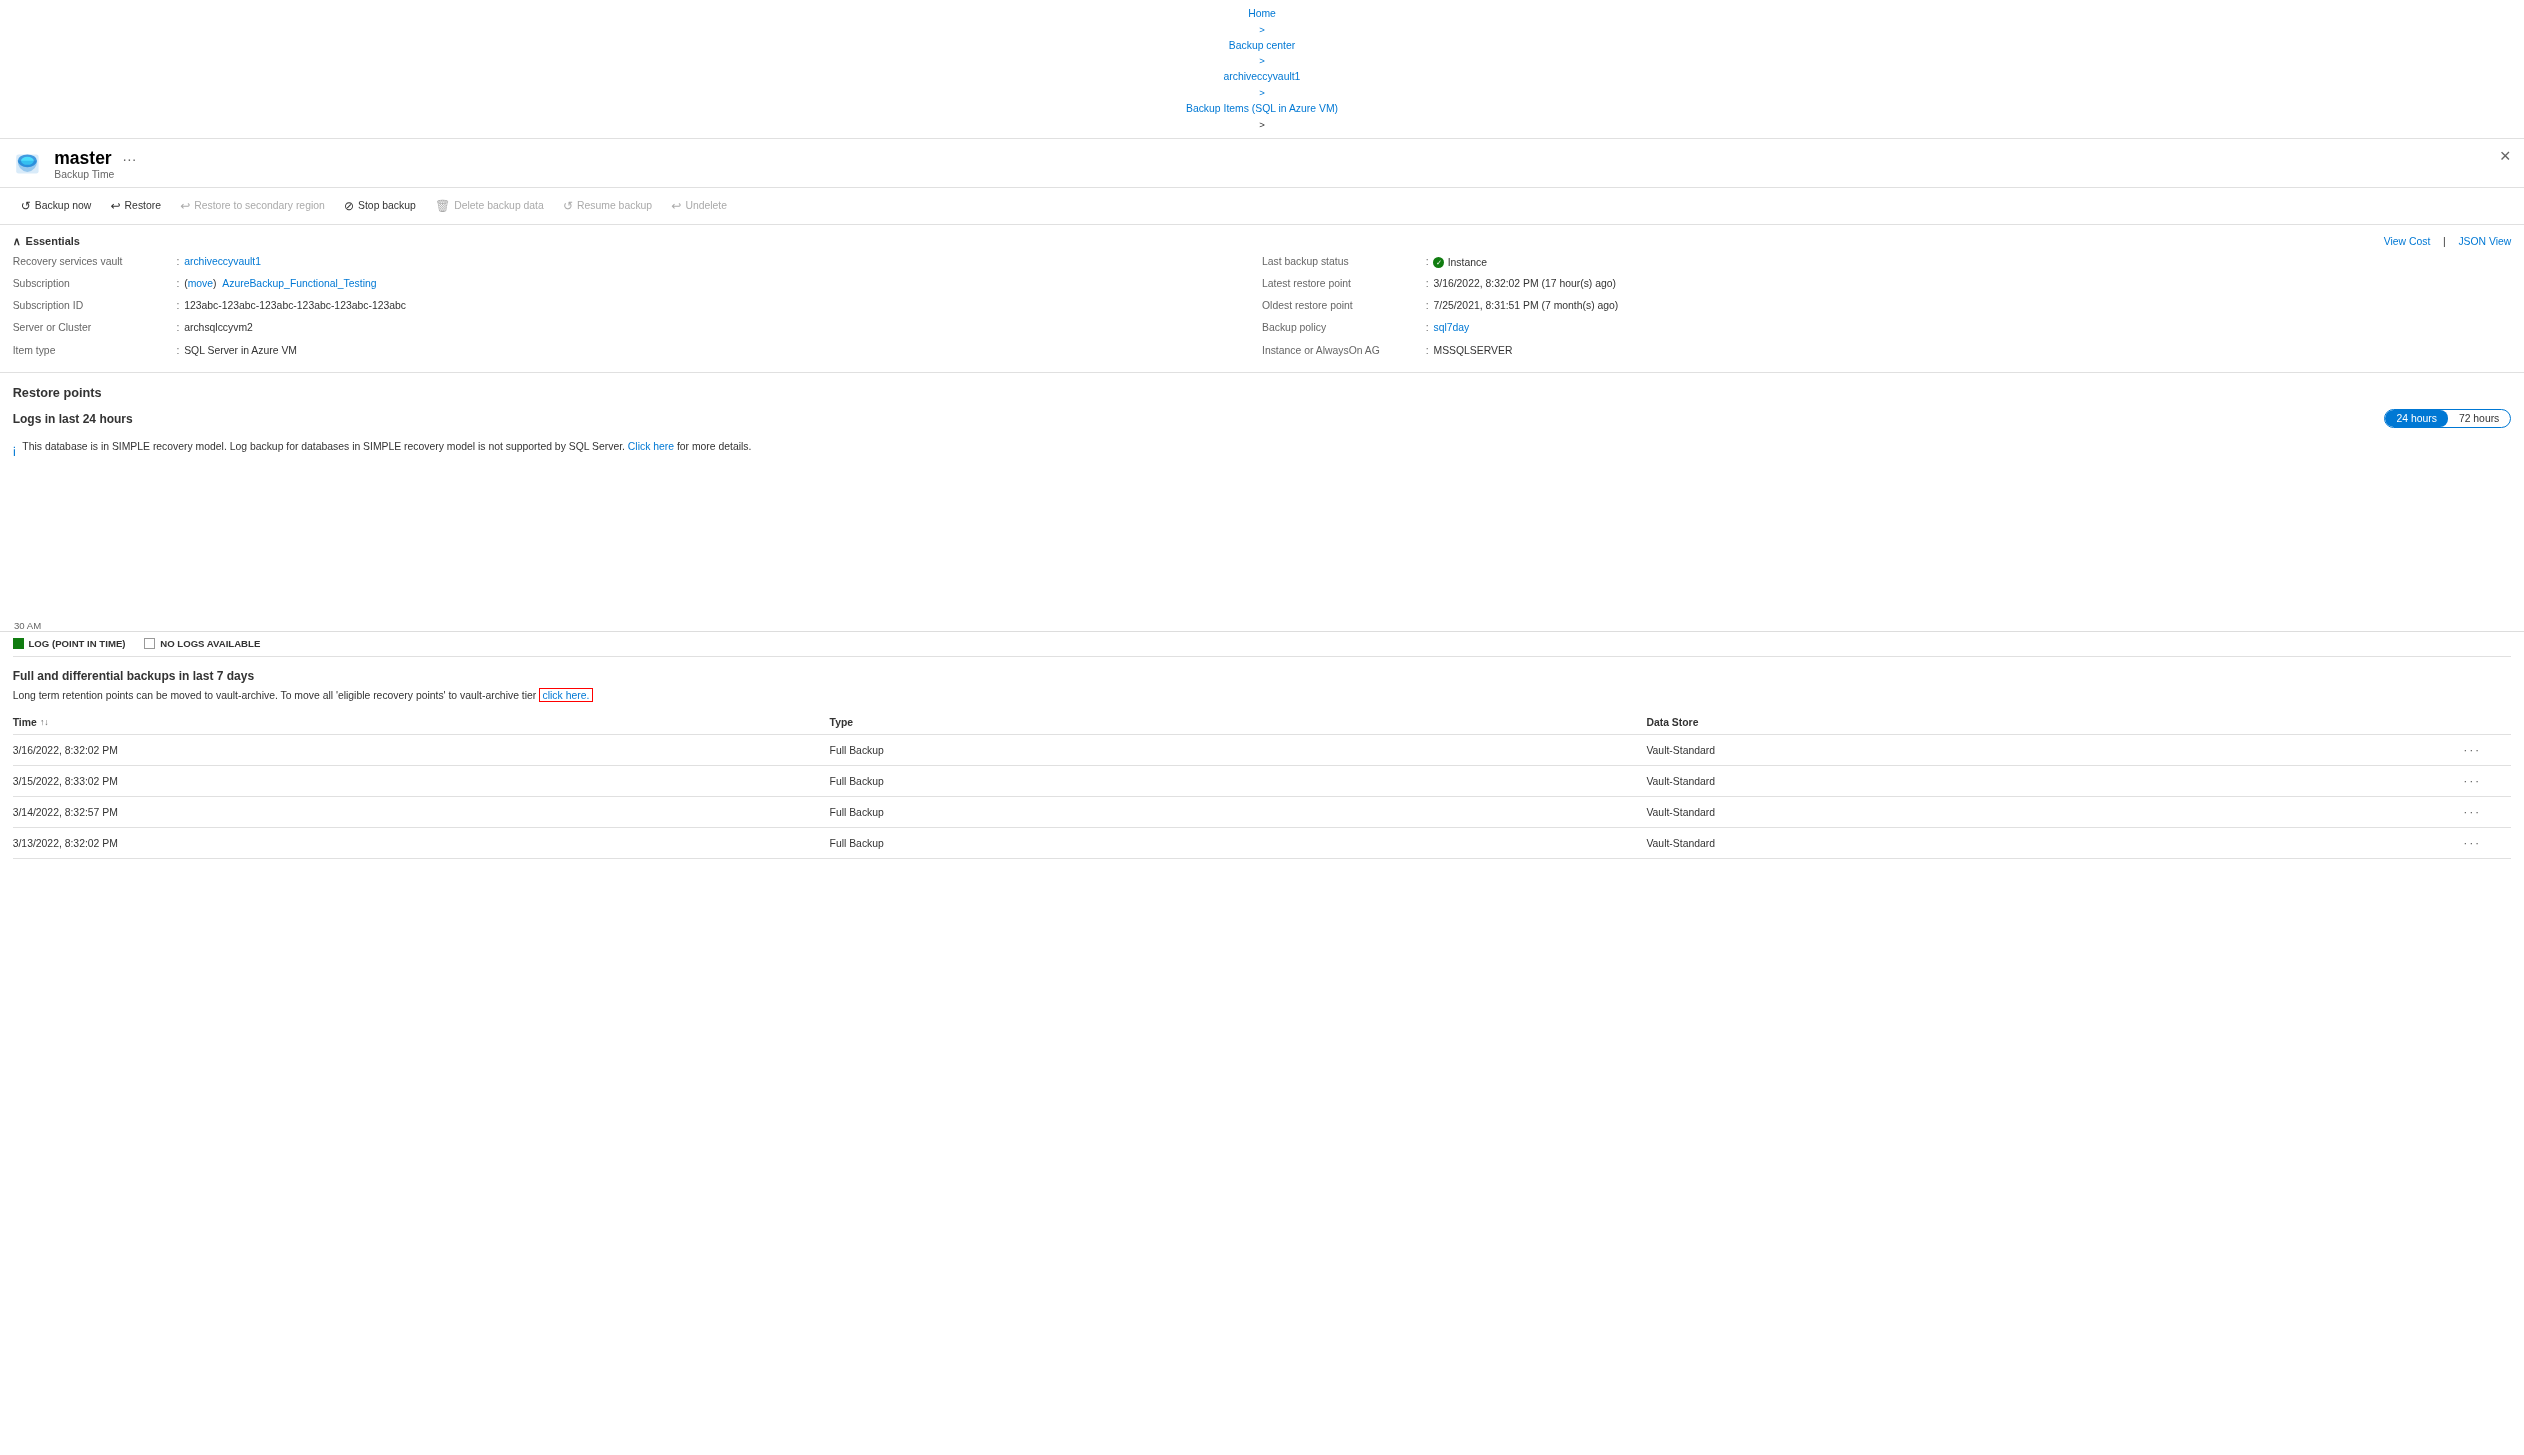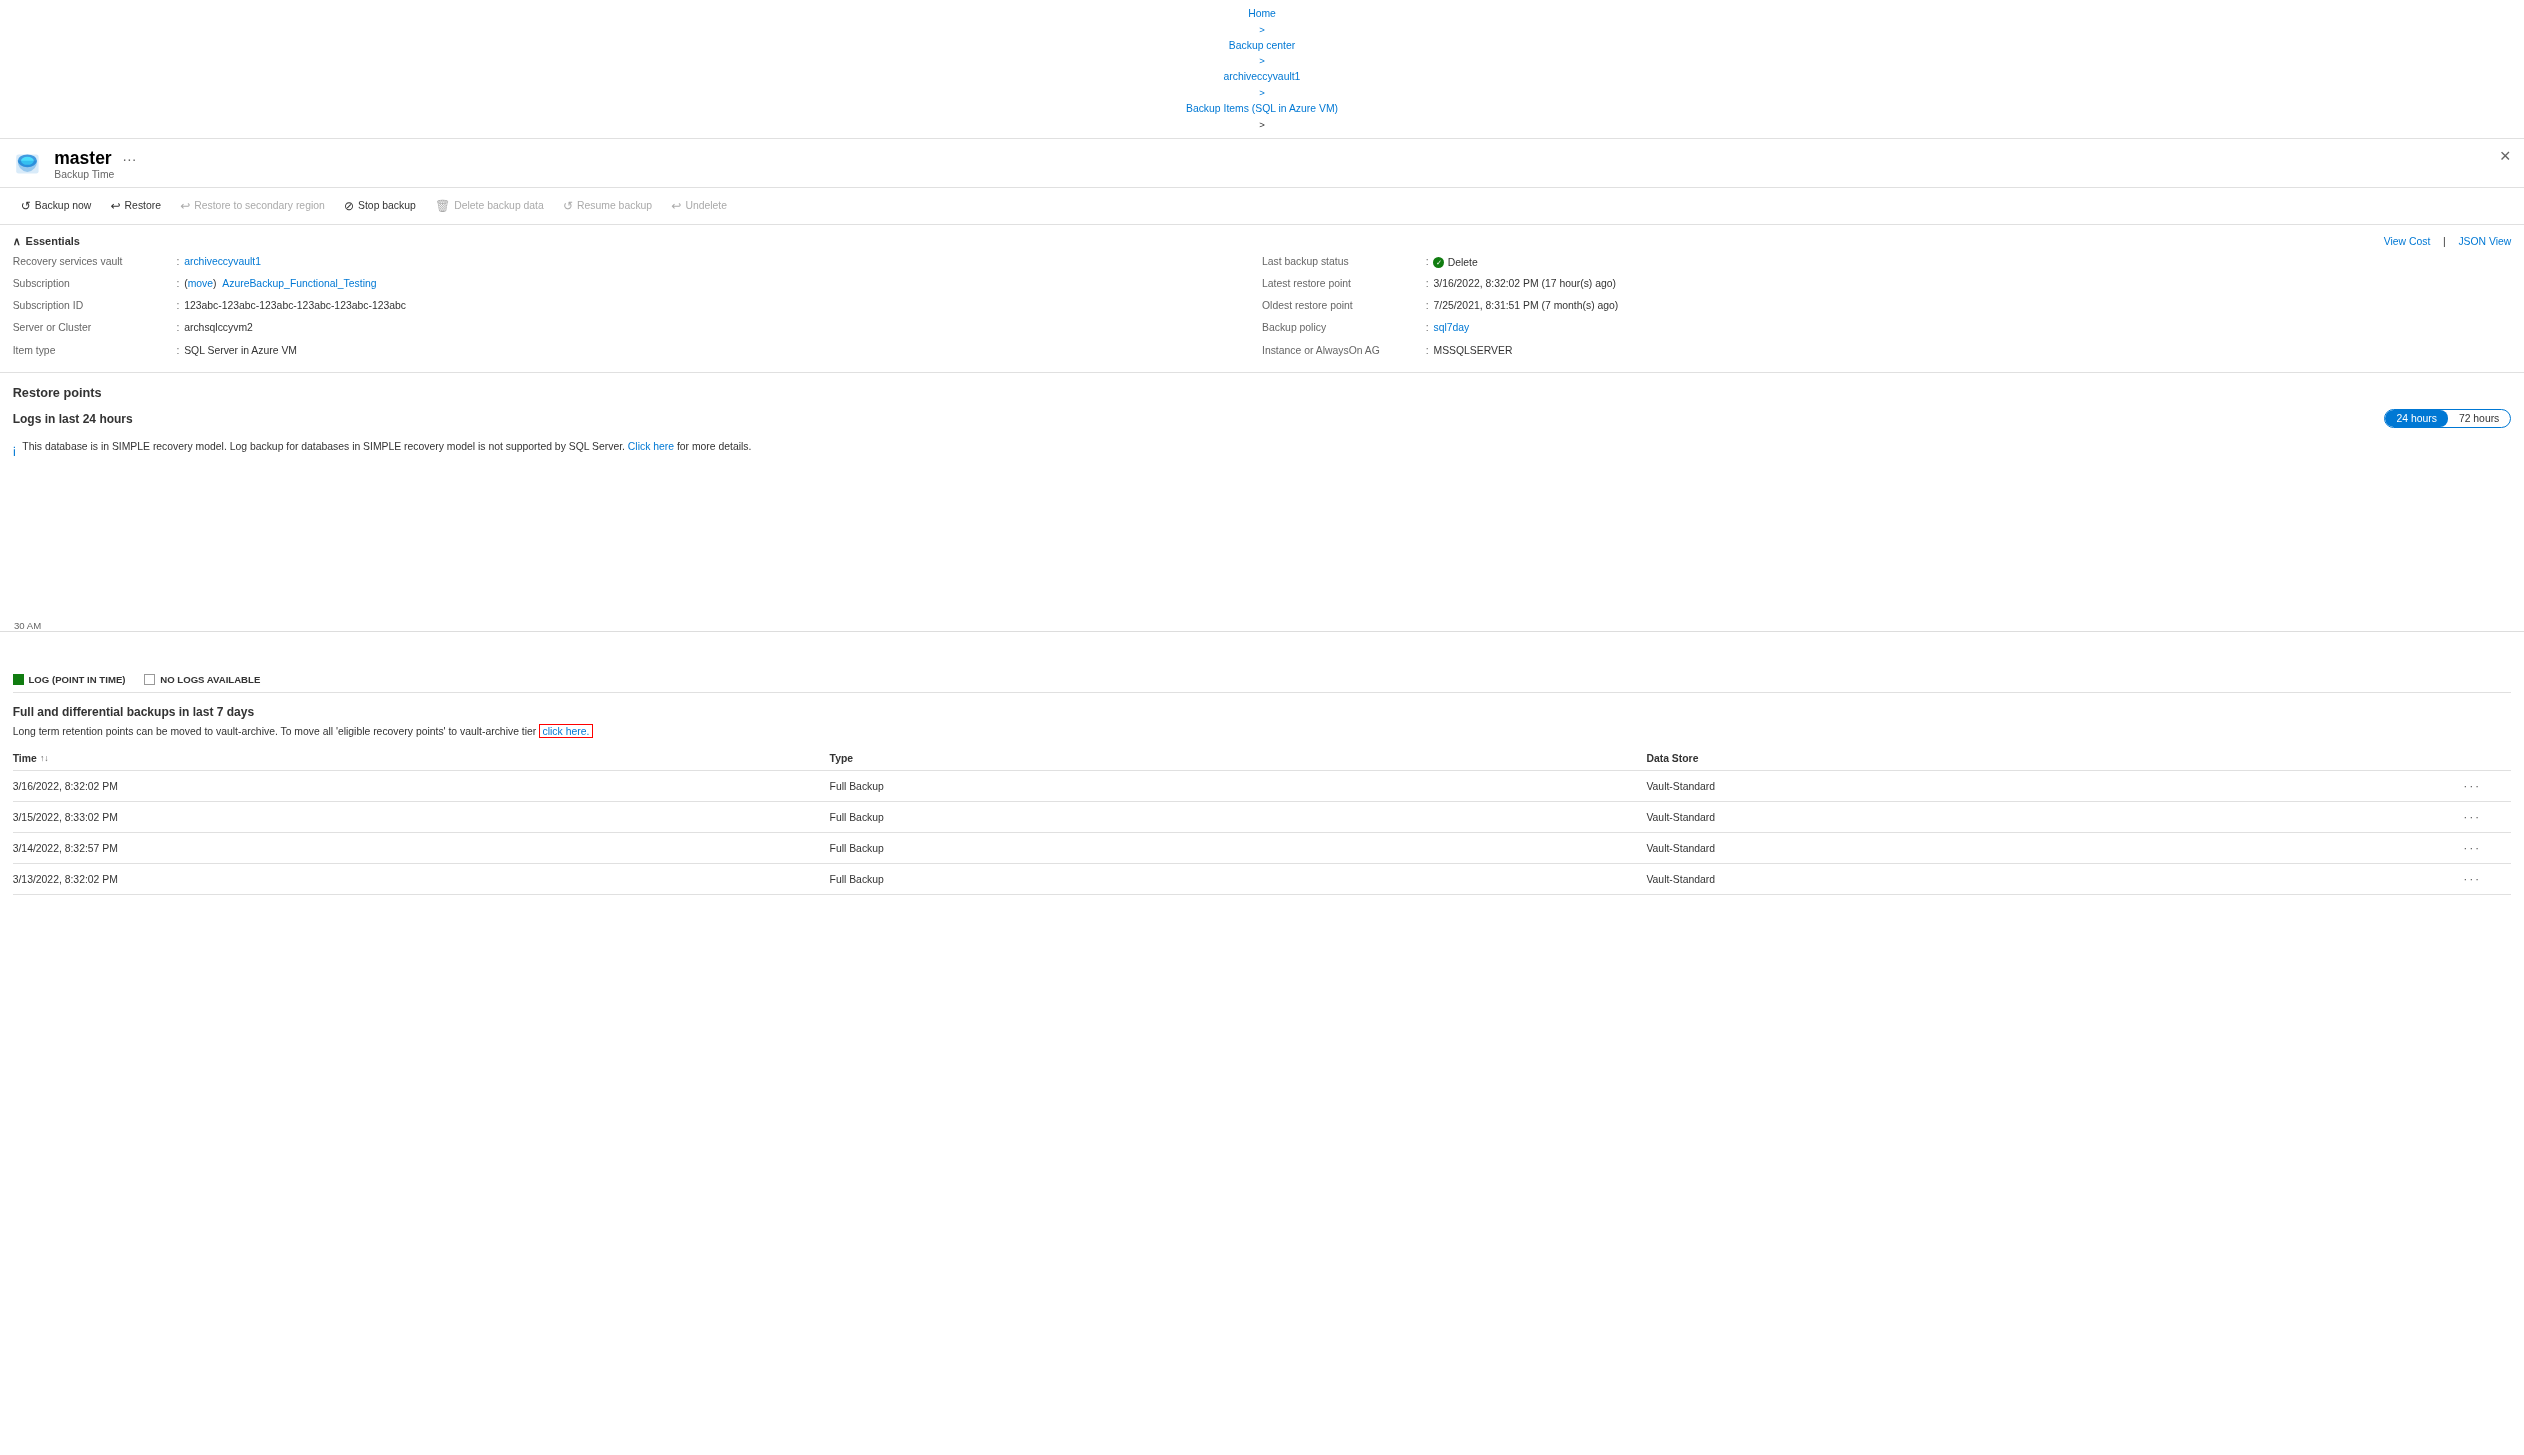--- a/index.html
+++ b/index.html
@@ -50,21 +50,21 @@
     .time-btn:not(.active) { color: #333; }
 
     .info-msg { display: flex; align-items: flex-start; gap: 6.4px; font-size: 10.4px; color: #333; margin-bottom: 9.6px; padding: 3.2px 0; }
     .info-icon { color: #0078d4; font-size: 12.7px; flex-shrink: 0; margin-top: 0.8px; }
     .info-msg a { color: #0078d4; cursor: pointer; text-decoration: none; }
 
     .timeline-area { height: 159px; border-bottom: 0.8px solid #ddd; position: relative; margin: 0 -12.7px; padding: 0 12.7px; }
     .timeline-label { position: absolute; bottom: 0; left: 14px; font-size: 9.6px; color: #666; }
 
     .legend { display: flex; gap: 19px; padding: 6.4px 0; border-bottom: 0.8px solid #e0e0e0; margin-bottom: 12.7px; }
-    .legend-item { display: flex; align-items: flex-end; gap: 4.8px; font-size: 9.6px; color: #333; text-transform: uppercase; font-weight: 600; margin-top: 36px; }
+    .legend-item { display: flex; align-items: flex-end; gap: 4.8px; font-size: 9.6px; color: #333; text-transform: uppercase; font-weight: 600; }
     .legend-color { width: 11px; height: 11px; }
     .legend-color.green { background: #107c10; }
     .legend-color.gray-outline { background: transparent; border: 0.8px solid #999; }
 
     .full-diff-section { padding: 0 12.7px; }
     .full-diff-title { font-size: 12px; font-weight: 600; margin-bottom: 6.4px; }
     .desc-text { font-size: 10.4px; color: #333; margin-bottom: 3.2px; }
     .desc-text a { color: #0078d4; cursor: pointer; text-decoration: none; }
     .desc-text .highlighted-link { border: 1.2px solid red; padding: 0.8px 2.4px; color: #0078d4; cursor: pointer; text-decoration: none; }
 
@@ -181,21 +181,21 @@
         <span class="essentials-value">SQL Server in Azure VM</span>
       </div>
     </div>
     <div class="essentials-col">
       <div class="essentials-row">
         <span class="essentials-label">Last backup status</span>
         <span class="essentials-sep">:</span>
         <span class="essentials-value">
           <span class="healthy-badge">
             <span class="healthy-dot"></span>
-            <span>Delete</span>
+            <span>Instance</span>
           </span>
         </span>
       </div>
       <div class="essentials-row">
         <span class="essentials-label">Latest restore point</span>
         <span class="essentials-sep">:</span>
         <span class="essentials-value">3/16/2022, 8:32:02 PM (17 hour(s) ago)</span>
       </div>
       <div class="essentials-row">
         <span class="essentials-label">Oldest restore point</span>

